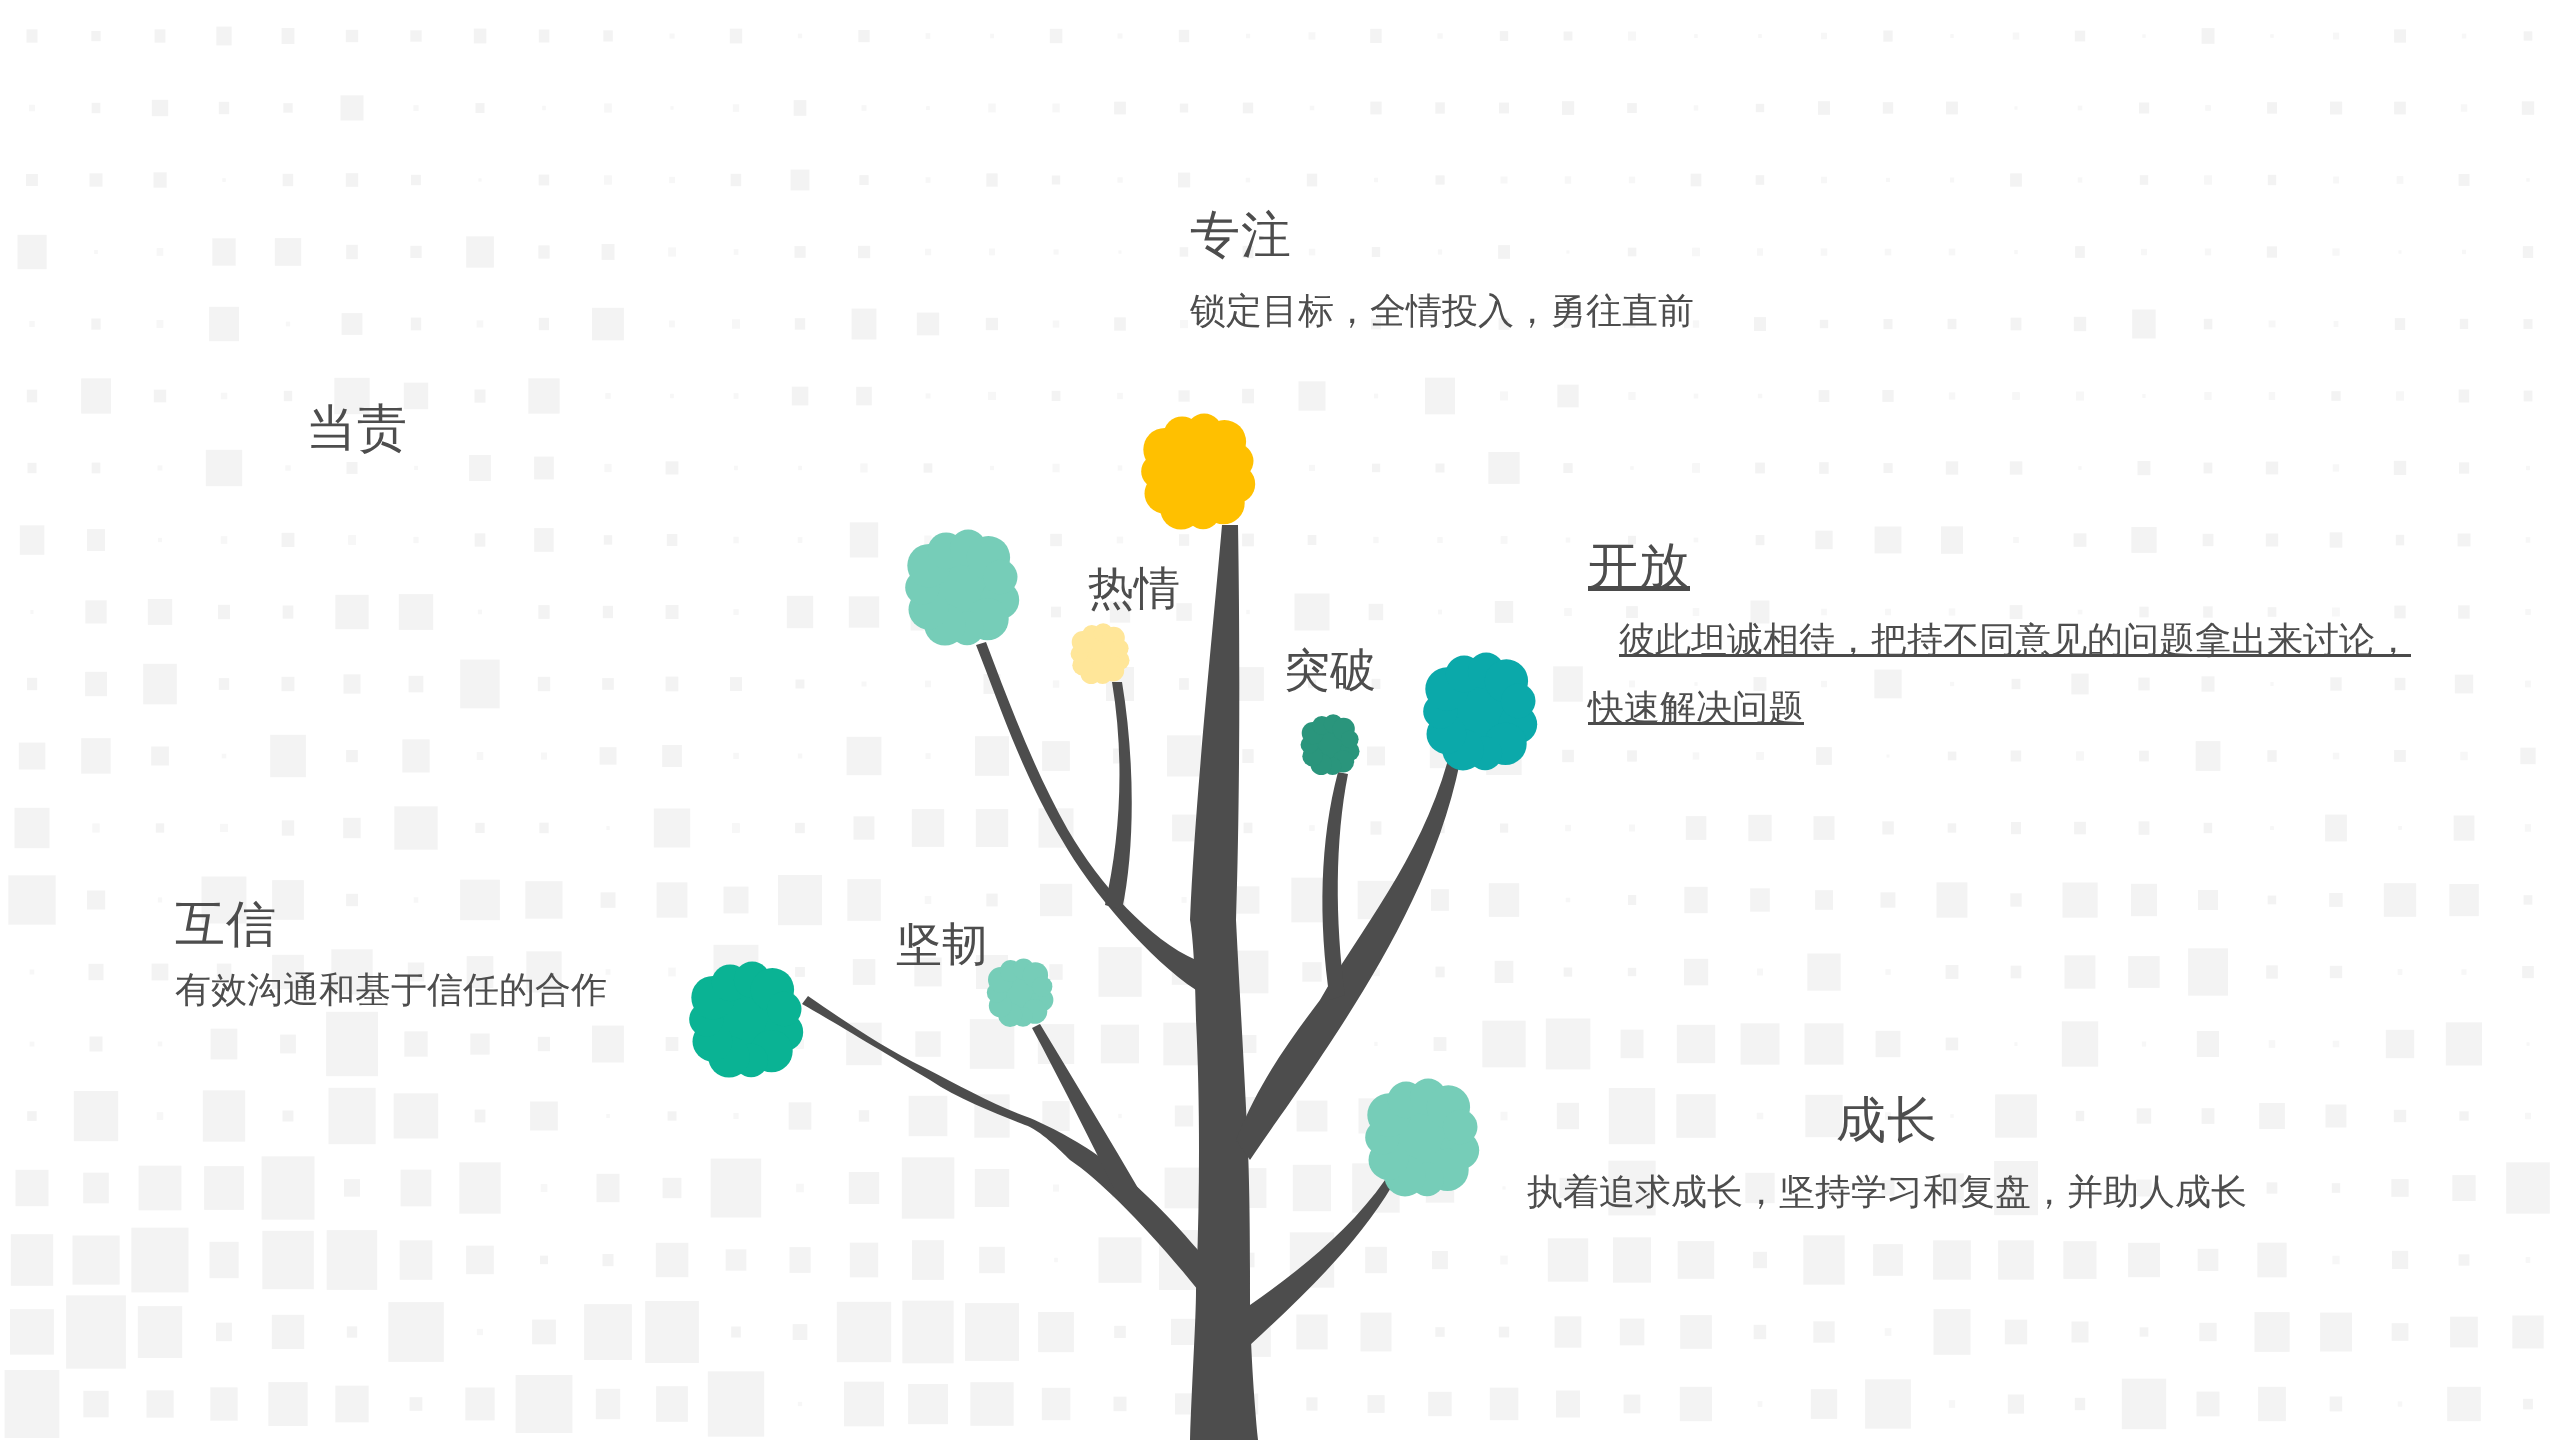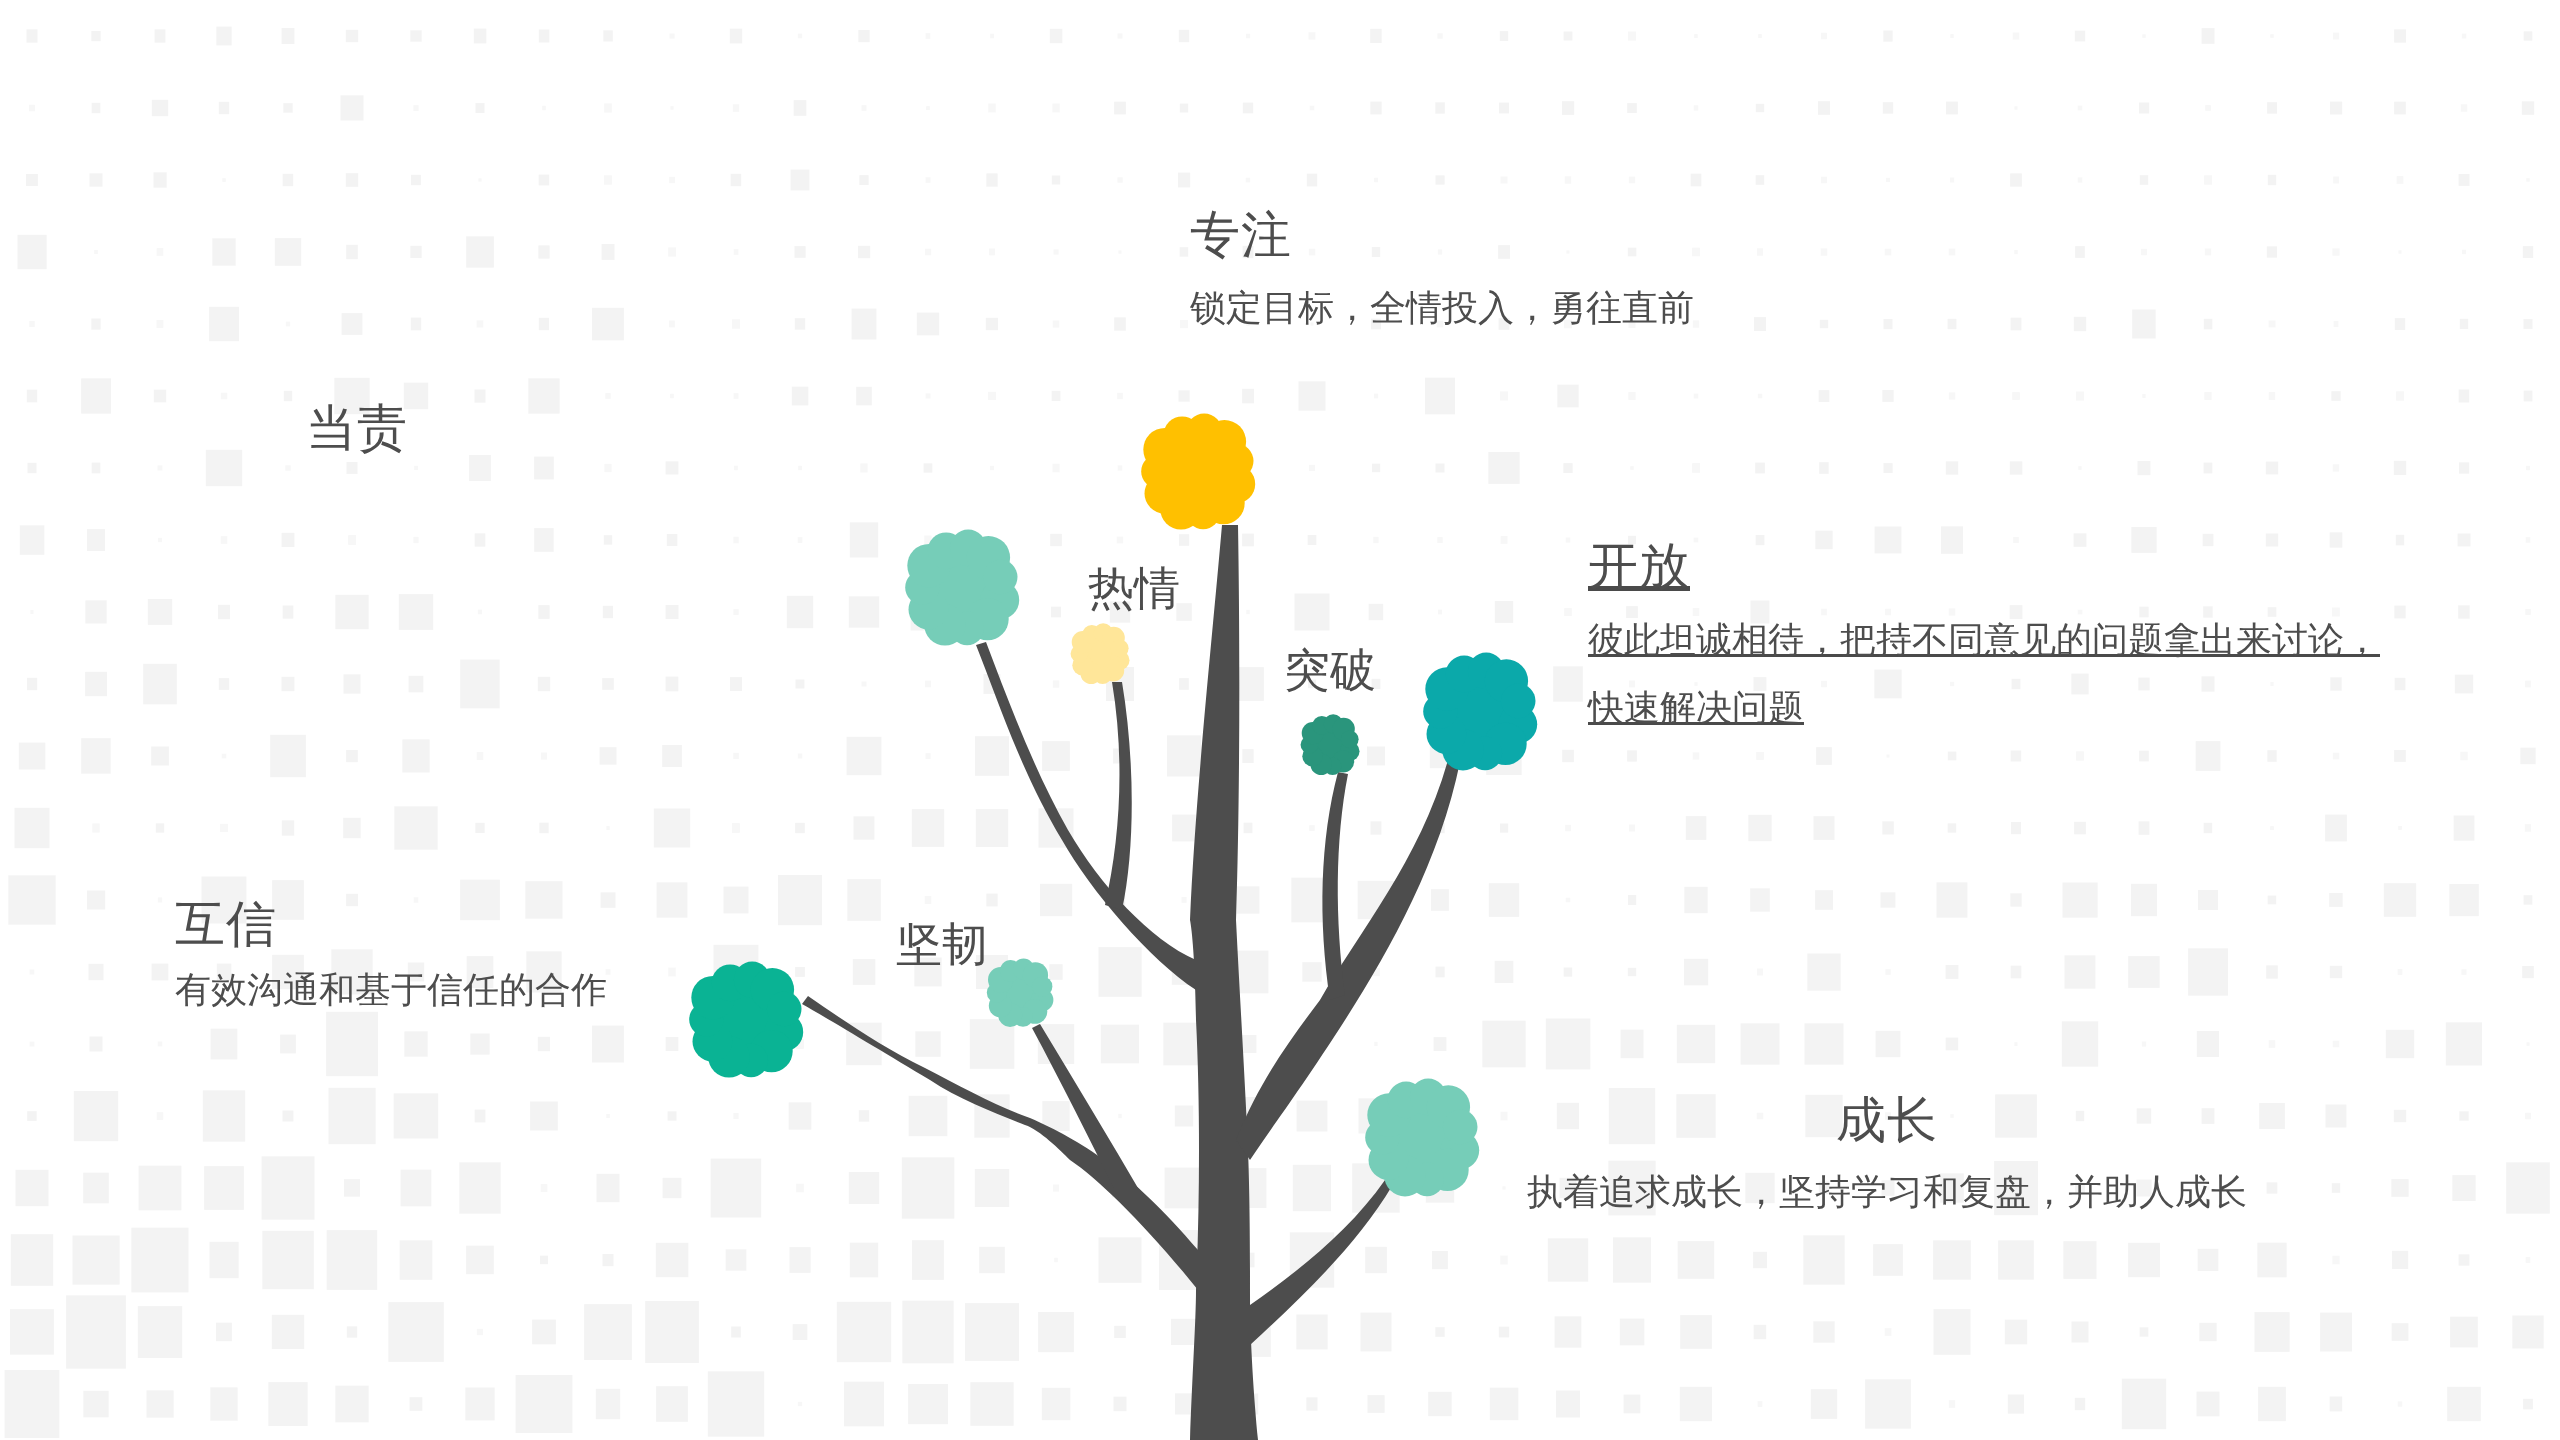--- a/index.html
+++ b/index.html
@@ -961,38 +961,38 @@
         <circle cx="1406.1" cy="1099.9" r="18.4"></circle>
         <circle cx="1428.2" cy="1096.9" r="18.3"></circle>
         <circle cx="1448.4" cy="1107.0" r="21.7"></circle>
         <circle cx="1460.2" cy="1126.9" r="17.3"></circle>
       </g>
     </g>
 </svg>
 
 <div class="label" style="left:1190px; top:205px;">
   <div class="title">专注</div>
-  <div class="desc" style="margin-top:12px;font-family:Liberation Mono, monospace;">锁定目标，全情投入，勇往直前</div>
+  <div class="desc" style="margin-top:12px;">锁定目标，全情投入，勇往直前</div>
 </div>
 
 <div class="label" style="left:306px; top:398px;">
   <div class="title">当责</div>
 </div>
 
 <div class="label" style="left:1088px; top:560px;">
   <div class="small-title">热情</div>
 </div>
 
 <div class="label" style="left:1284px; top:642px;">
   <div class="small-title">突破</div>
 </div>
 
 <div class="label" style="left:1588px; top:536px;text-decoration:underline;">
   <div class="title">开放</div>
-  <div class="desc" style="margin-top:10px;">彼此坦诚相待，把持不同意见的问题拿出来讨论，</div>
+  <div class="desc" style="margin-top:10px;margin-left:31px;">彼此坦诚相待，把持不同意见的问题拿出来讨论，</div>
   <div class="desc">快速解决问题</div>
 </div>
 
 <div class="label" style="left:896px; top:916px;">
   <div class="small-title">坚韧</div>
 </div>
 
 <div class="label" style="left:175px; top:894px;">
   <div class="title">互信</div>
   <div class="desc" style="margin-top:2px;">有效沟通和基于信任的合作</div>

